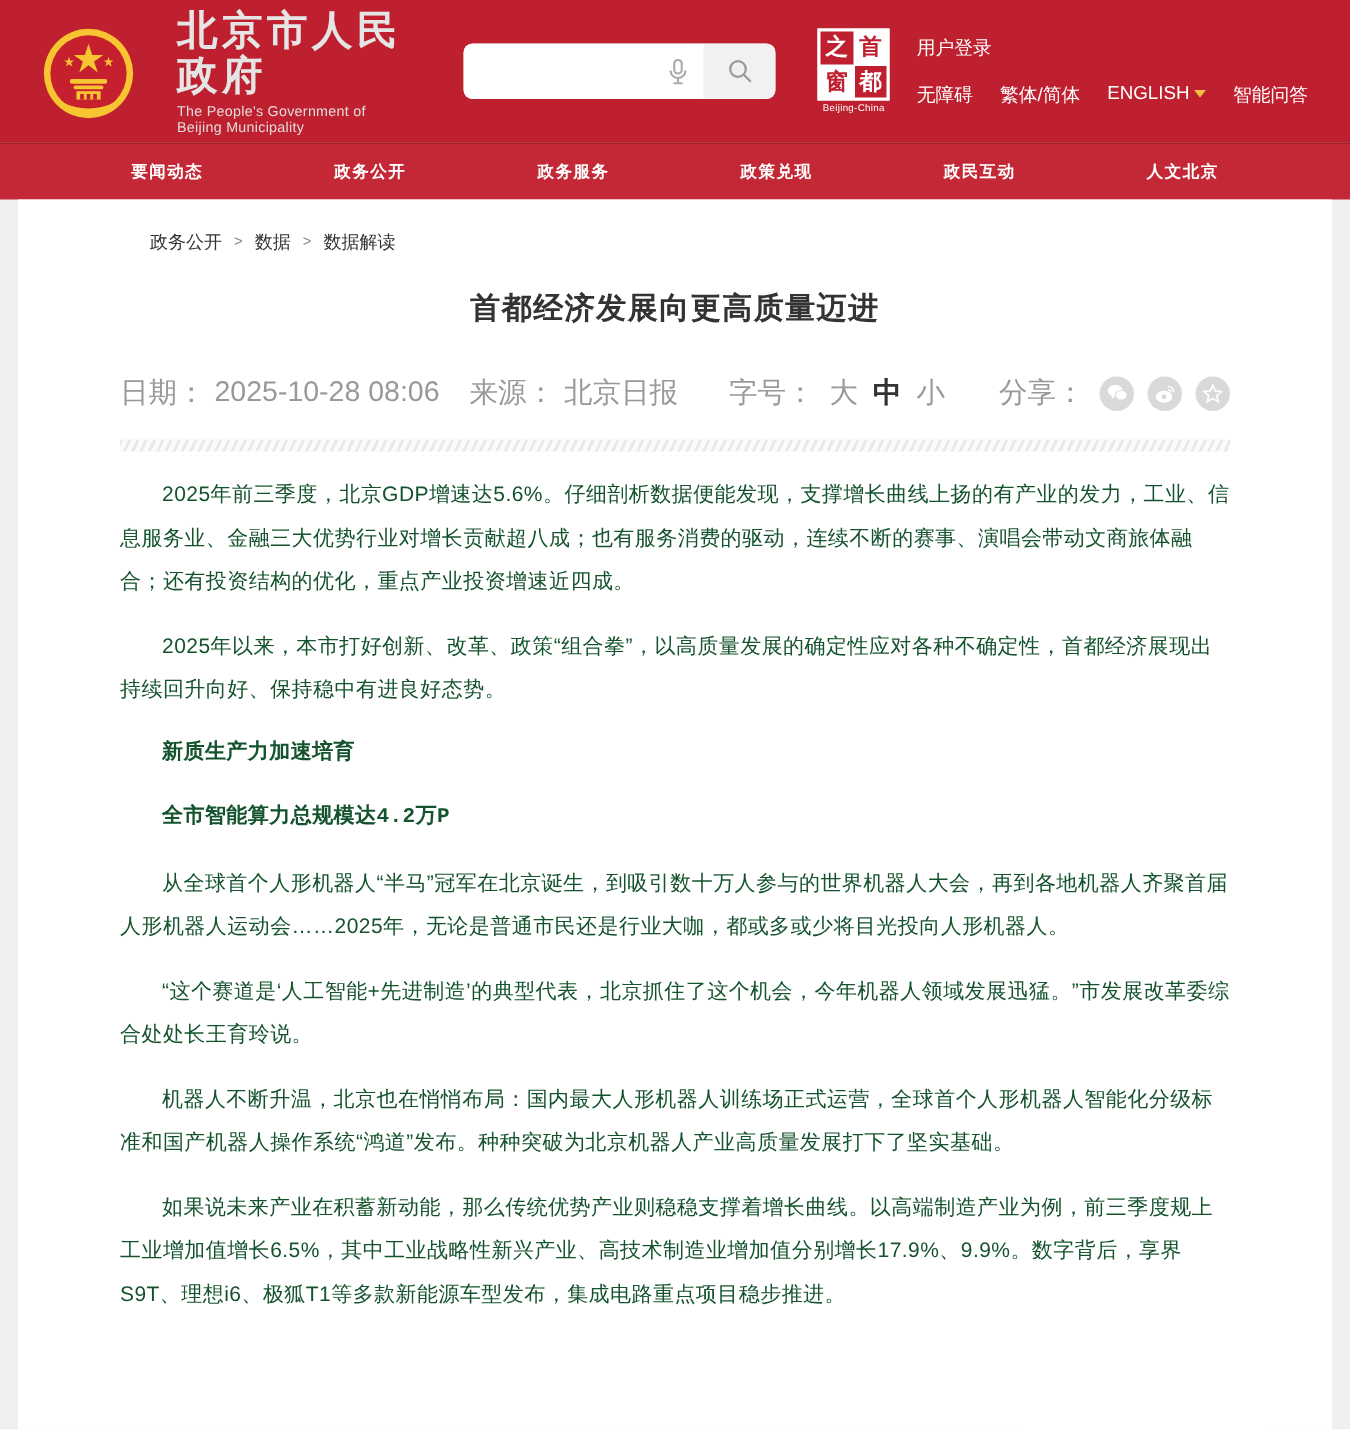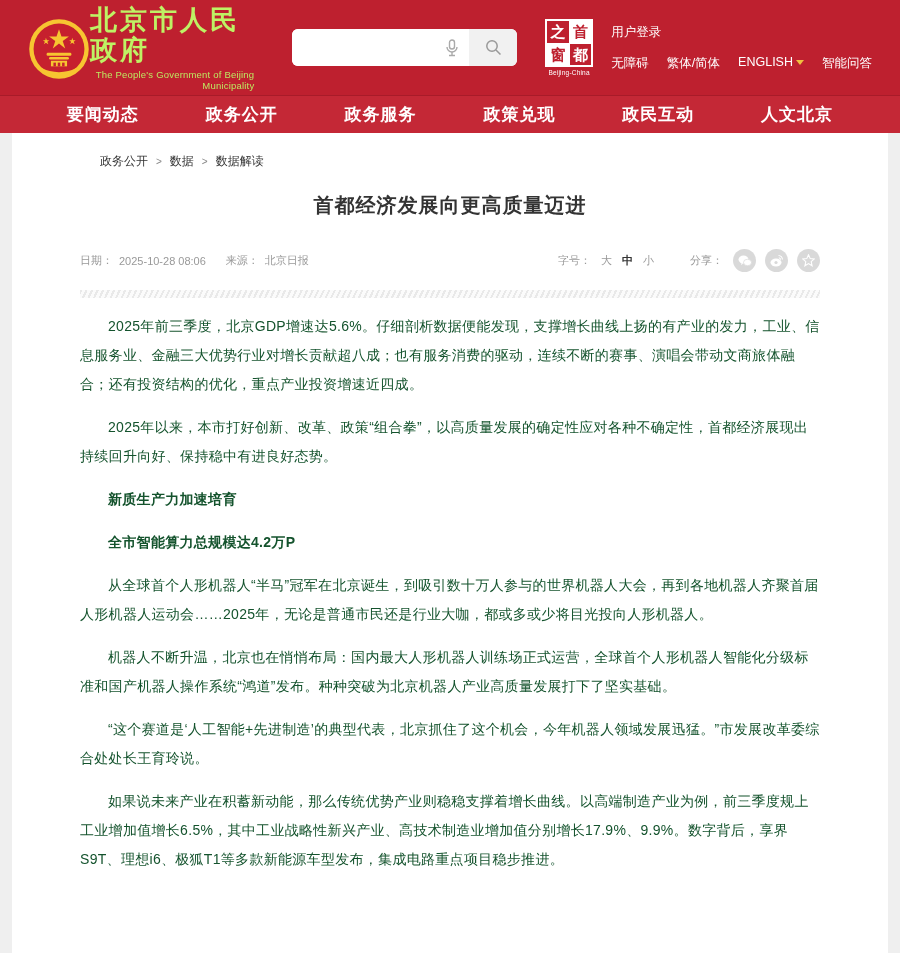--- a/index.html
+++ b/index.html
@@ -2,23 +2,23 @@
 <html lang="zh"><head>
 <meta charset="utf-8">
 <style>
   * { margin:0; padding:0; box-sizing:border-box; }
   body { font-family:"Liberation Sans","DejaVu Sans",sans-serif; background:#fff; }
   .page { width:900px; height:953px; overflow:hidden; background:#efefef; }
 
   
   .header { height:95px; background:#be202f; display:flex; align-items:center; padding:0 28px 0 28px; }
   .emblem { width:62px; height:62px; flex:0 0 auto; margin-top:2px; }
-  .brand { margin-left:0; color:#bef264; }
+  .brand { margin-left:28px; color:#e5e5e5; }
   .brand-title { font-size:27px; font-weight:bold; letter-spacing:3px; line-height:30px; }
-  .brand-sub { font-size:9.5px; margin-top:4px; opacity:.95; letter-spacing:.2px;text-align:right; }
+  .brand-sub { font-size:9.5px; margin-top:4px; opacity:.95; letter-spacing:.2px; }
 
   .searchbox { margin-left:38px; width:292px; height:37px; background:#fff; border-radius:6px; display:flex; overflow:hidden; align-items:stretch; }
   .search-input { border:0; outline:none; flex:1; font-size:13px; padding:0 6px 0 12px; color:#333; min-width:0; }
   .mic-btn { width:34px; display:flex; align-items:center; justify-content:center; background:#fff; cursor:pointer; }
   .search-btn { width:48px; display:flex; align-items:center; justify-content:center; background:#f1f1f1; cursor:pointer; }
 
   .cw-logo { margin-left:26px; width:52px; text-align:center; flex:0 0 auto; }
   .cw-grid { width:48px; height:48px; background:#fff; border:2px solid #fff; display:grid; grid-template-columns:1fr 1fr; grid-template-rows:1fr 1fr; gap:1px; margin:0 auto; }
   .cw-cell { display:flex; align-items:center; justify-content:center; font-size:15px; font-weight:bold; line-height:1; }
   .cw-a { background:#fff; color:#be202f; }
@@ -26,45 +26,45 @@
   .cw-caption { font-size:6.5px; color:#fff; margin-top:2px; letter-spacing:.2px; }
 
   .header-links { margin-left:16px; color:#fff; font-size:12.5px; }
   .hl-row { display:flex; align-items:flex-start; gap:18px; }
   .hl-row + .hl-row { margin-top:14px; }
   .hl-item { cursor:pointer; white-space:nowrap; }
   .tri { display:inline-block; width:0; height:0; border-left:4px solid transparent; border-right:4px solid transparent; border-top:5px solid #f0c040; margin-left:3px; vertical-align:middle; }
 
   
   .nav { height:38px; background:#c42836; border-top:1px solid #a81b29; display:flex; align-items:center; justify-content:space-evenly; }
-  .nav-item { color:#fff; font-size:17px; font-weight:bold; letter-spacing:1px; cursor:pointer; }
+  .nav-item { color:#fff; font-size:11px; font-weight:bold; letter-spacing:1px; cursor:pointer; }
 
   
   .card { margin:0 12px; background:#fff; min-height:820px; padding:16px 68px 30px 68px; }
   .breadcrumb { font-size:12px; color:#333; margin:4px 0 22px 20px; display:flex; align-items:center; gap:8px; }
   .crumb { cursor:pointer; }
   .crumb-sep { color:#888; font-size:10px; }
 
   .article-title { text-align:center; font-size:20px; font-weight:bold; color:#333; margin:14px 0 30px; letter-spacing:1px; }
 
-  .meta-row { display:flex; align-items:center; font-size:11px; color:#999; margin:0 0 18px 0; }
+  .meta-row { display:flex; align-items:center; font-size:19px; color:#999; margin:0 0 18px 0; }
   .meta-left { display:flex; gap:6px; align-items:center; }
   .meta-right { margin-left:auto; display:flex; align-items:center; gap:10px; }
   .fs-opt { cursor:pointer; color:#999; }
   .fs-opt.active { color:#333; font-weight:bold; }
   .share-label { margin-left:26px; }
   .share-icons { display:flex; gap:9px; }
   .share-circle { width:23px; height:23px; border-radius:50%; background:#d9d9d9; display:flex; align-items:center; justify-content:center; cursor:pointer; }
 
   .hatch-divider { height:8px; margin:6px 0 10px 0;
     background:repeating-linear-gradient(115deg,#e9e9e9 0 2px,#fbfbfb 2px 5px); }
 
   .body-text { margin-top:14px; }
   .para { font-size:14px; color:#14532d; line-height:29px; text-indent:2em; margin-bottom:14px; letter-spacing:.3px; }
-  .para.bold { font-weight:bold; }
+  .para.bold { font-weight:bold;font-family:Liberation Mono, monospace; }
 </style>
 </head>
 <body>
 
 <div class="page">
 
   <div class="header">
 
     <svg class="emblem" viewBox="0 0 100 100">
       <circle cx="50" cy="50" r="48" fill="#f7c531"></circle>
@@ -188,20 +188,20 @@
     </div>
 
     <div class="hatch-divider"></div>
 
     <div class="body-text">
       <p class="para">2025年前三季度，北京GDP增速达5.6%。仔细剖析数据便能发现，支撑增长曲线上扬的有产业的发力，工业、信息服务业、金融三大优势行业对增长贡献超八成；也有服务消费的驱动，连续不断的赛事、演唱会带动文商旅体融合；还有投资结构的优化，重点产业投资增速近四成。</p>
       <p class="para">2025年以来，本市打好创新、改革、政策“组合拳”，以高质量发展的确定性应对各种不确定性，首都经济展现出持续回升向好、保持稳中有进良好态势。</p>
       <p class="para bold">新质生产力加速培育</p>
       <p class="para bold">全市智能算力总规模达4.2万P</p>
       <p class="para">从全球首个人形机器人“半马”冠军在北京诞生，到吸引数十万人参与的世界机器人大会，再到各地机器人齐聚首届人形机器人运动会……2025年，无论是普通市民还是行业大咖，都或多或少将目光投向人形机器人。</p>
+      <p class="para">“这个赛道是‘人工智能+先进制造’的典型代表，北京抓住了这个机会，今年机器人领域发展迅猛。”市发展改革委综合处处长王育玲说。</p>
       <p class="para">机器人不断升温，北京也在悄悄布局：国内最大人形机器人训练场正式运营，全球首个人形机器人智能化分级标准和国产机器人操作系统“鸿道”发布。种种突破为北京机器人产业高质量发展打下了坚实基础。</p>
-      <p class="para">“这个赛道是‘人工智能+先进制造’的典型代表，北京抓住了这个机会，今年机器人领域发展迅猛。”市发展改革委综合处处长王育玲说。</p>
       <p class="para">如果说未来产业在积蓄新动能，那么传统优势产业则稳稳支撑着增长曲线。以高端制造产业为例，前三季度规上工业增加值增长6.5%，其中工业战略性新兴产业、高技术制造业增加值分别增长17.9%、9.9%。数字背后，享界S9T、理想i6、极狐T1等多款新能源车型发布，集成电路重点项目稳步推进。</p>
 
     </div>
 
   </div>
 </div>
 
 </body></html>

